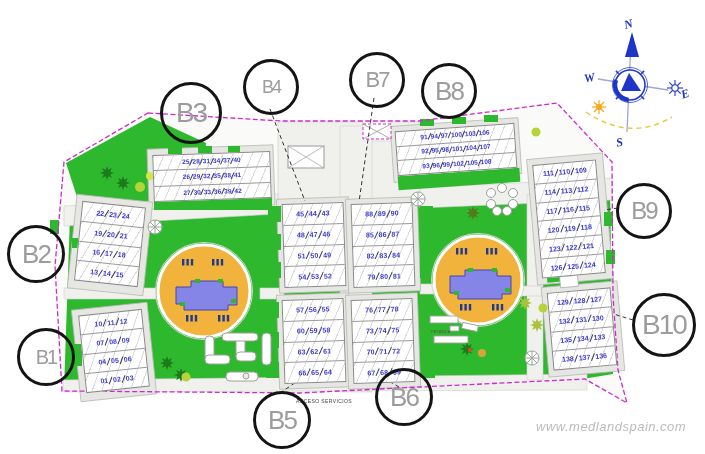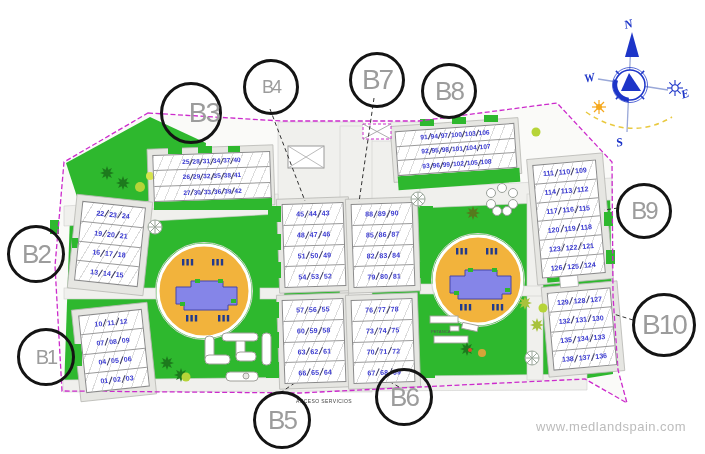--- a/index.html
+++ b/index.html
@@ -28,21 +28,21 @@
   .unit{padding:0 1px;}
   .sep{display:inline-block;width:1px;height:8px;background:#3b3b5e;transform:rotate(26deg);margin:0 1px;}
   .cols6 .unit-row{font-size:6.5px;}
   .cols6 .sep{margin:0;height:7px;}
 
   
   .blabel{position:absolute;border:3px solid #141414;border-radius:50%;z-index:5;
           display:flex;align-items:center;justify-content:center;background:transparent;
           color:var(--label-gray);letter-spacing:-2px;font-weight:400;}
 
-  .watermark{position:absolute;left:536px;top:419px;z-index:6;font-size:13px;
+  .watermark{position:absolute;left:536px;top:419px;z-index:6;font-style:italic;font-size:13px;
              letter-spacing:.5px;color:#bcbcbc;text-shadow:1px 1px 0 #fff;}
 </style>
 </head>
 <body>
 
 <div class="stage">
 
 <svg width="705" height="454" viewBox="0 0 705 454">
 
   <path d="M148 113 L281 121 L419 121 L557 103 L612 162 L613 296 L618 370 L627 403 L585 379 L420 387 L300 393 L62 391 L55 266 L64 162 Z" fill="#fafaf8"></path>
@@ -617,33 +617,33 @@
         <span class="unit">136</span>
       </div>
     </div>
 
 <div class="blabel" style="left:17px;top:328px;width:52px;height:52px;font-size:20px;">
       <span>B1</span>
     </div>
 <div class="blabel" style="left:7px;top:225px;width:52px;height:52px;font-size:26px;">
       <span>B2</span>
     </div>
-<div class="blabel" style="left:160px;top:82px;width:56px;height:56px;font-size:28px;justify-content:flex-end;">
+<div class="blabel" style="left:160px;top:82px;width:56px;height:56px;font-size:28px;">
       <span>B3</span>
     </div>
 <div class="blabel" style="left:243px;top:59px;width:50px;height:50px;font-size:18px;">
       <span>B4</span>
     </div>
 <div class="blabel" style="left:253px;top:391px;width:52px;height:52px;font-size:26px;text-align:right;">
       <span>B5</span>
     </div>
 <div class="blabel" style="left:375px;top:368px;width:52px;height:52px;font-size:26px;justify-content:center;">
       <span>B6</span>
     </div>
-<div class="blabel" style="left:349px;top:52px;width:50px;height:50px;font-size:28px;">
+<div class="blabel" style="left:349px;top:52px;width:50px;height:50px;font-size:22px;">
       <span>B7</span>
     </div>
 <div class="blabel" style="left:421px;top:63px;width:50px;height:50px;font-size:26px;">
       <span>B8</span>
     </div>
 <div class="blabel" style="left:616px;top:183px;width:50px;height:50px;font-size:24px;">
       <span>B9</span>
     </div>
 <div class="blabel" style="left:632px;top:293px;width:58px;height:58px;font-size:28px;">
       <span>B10</span>

